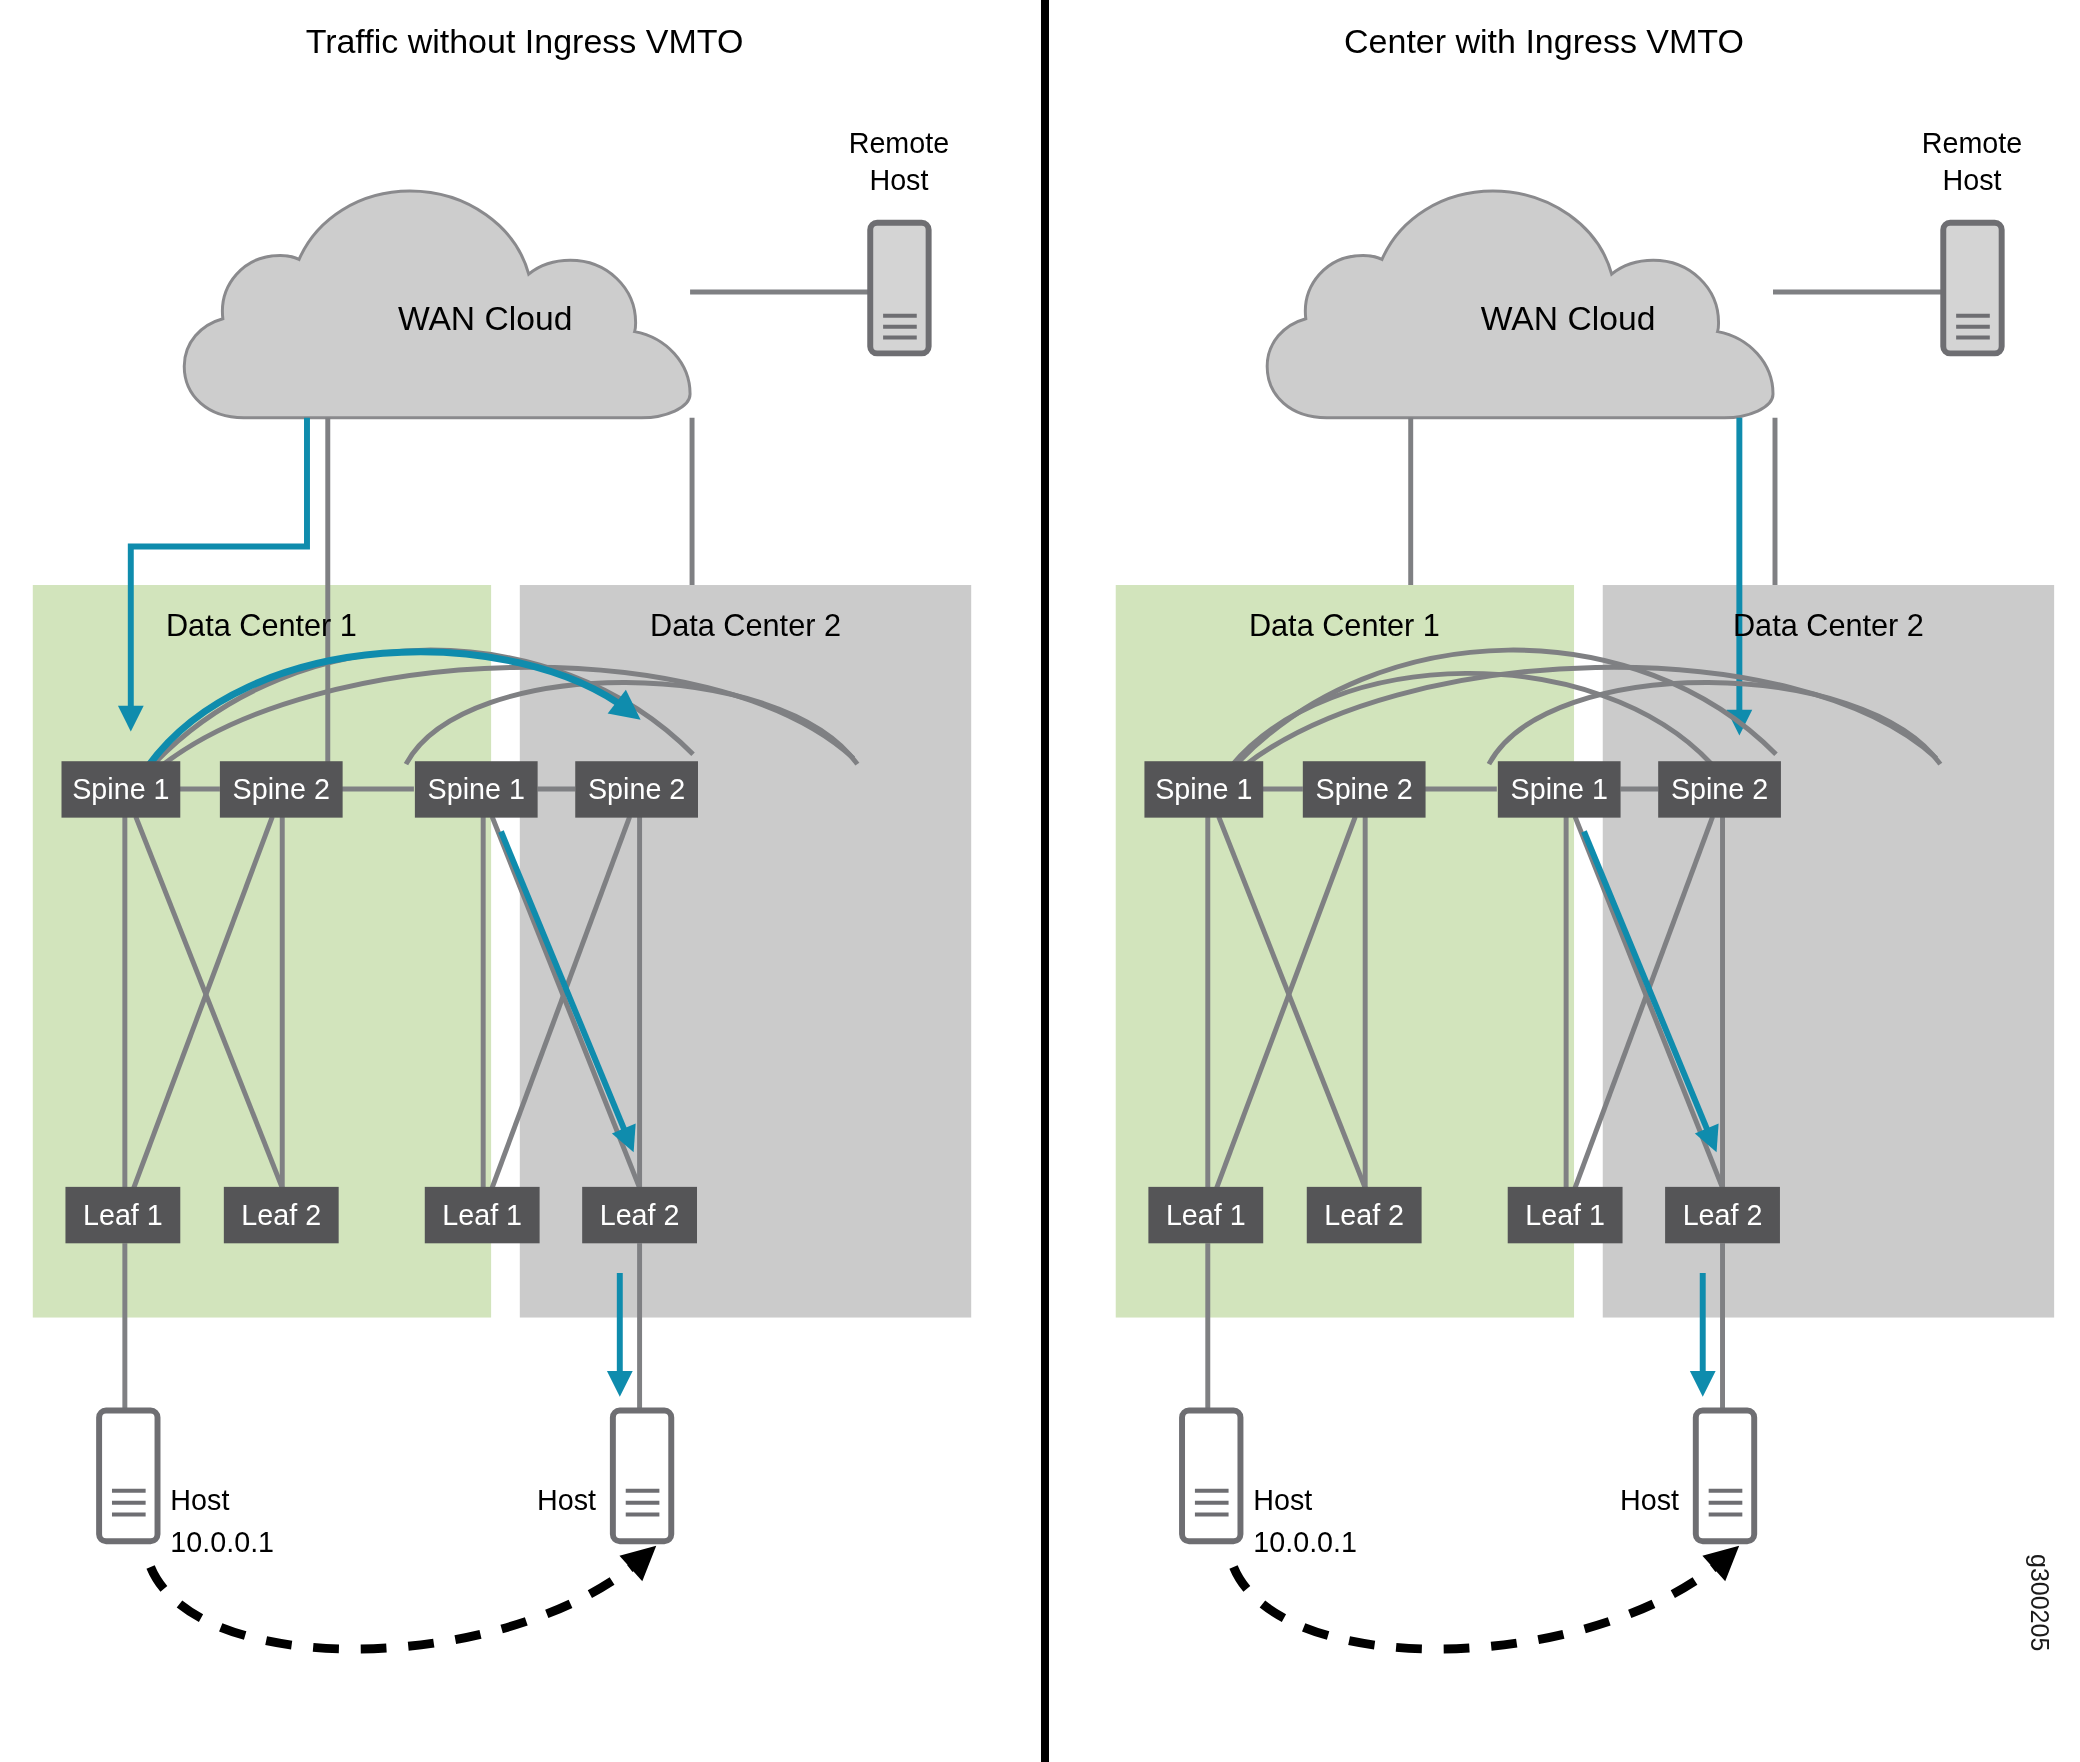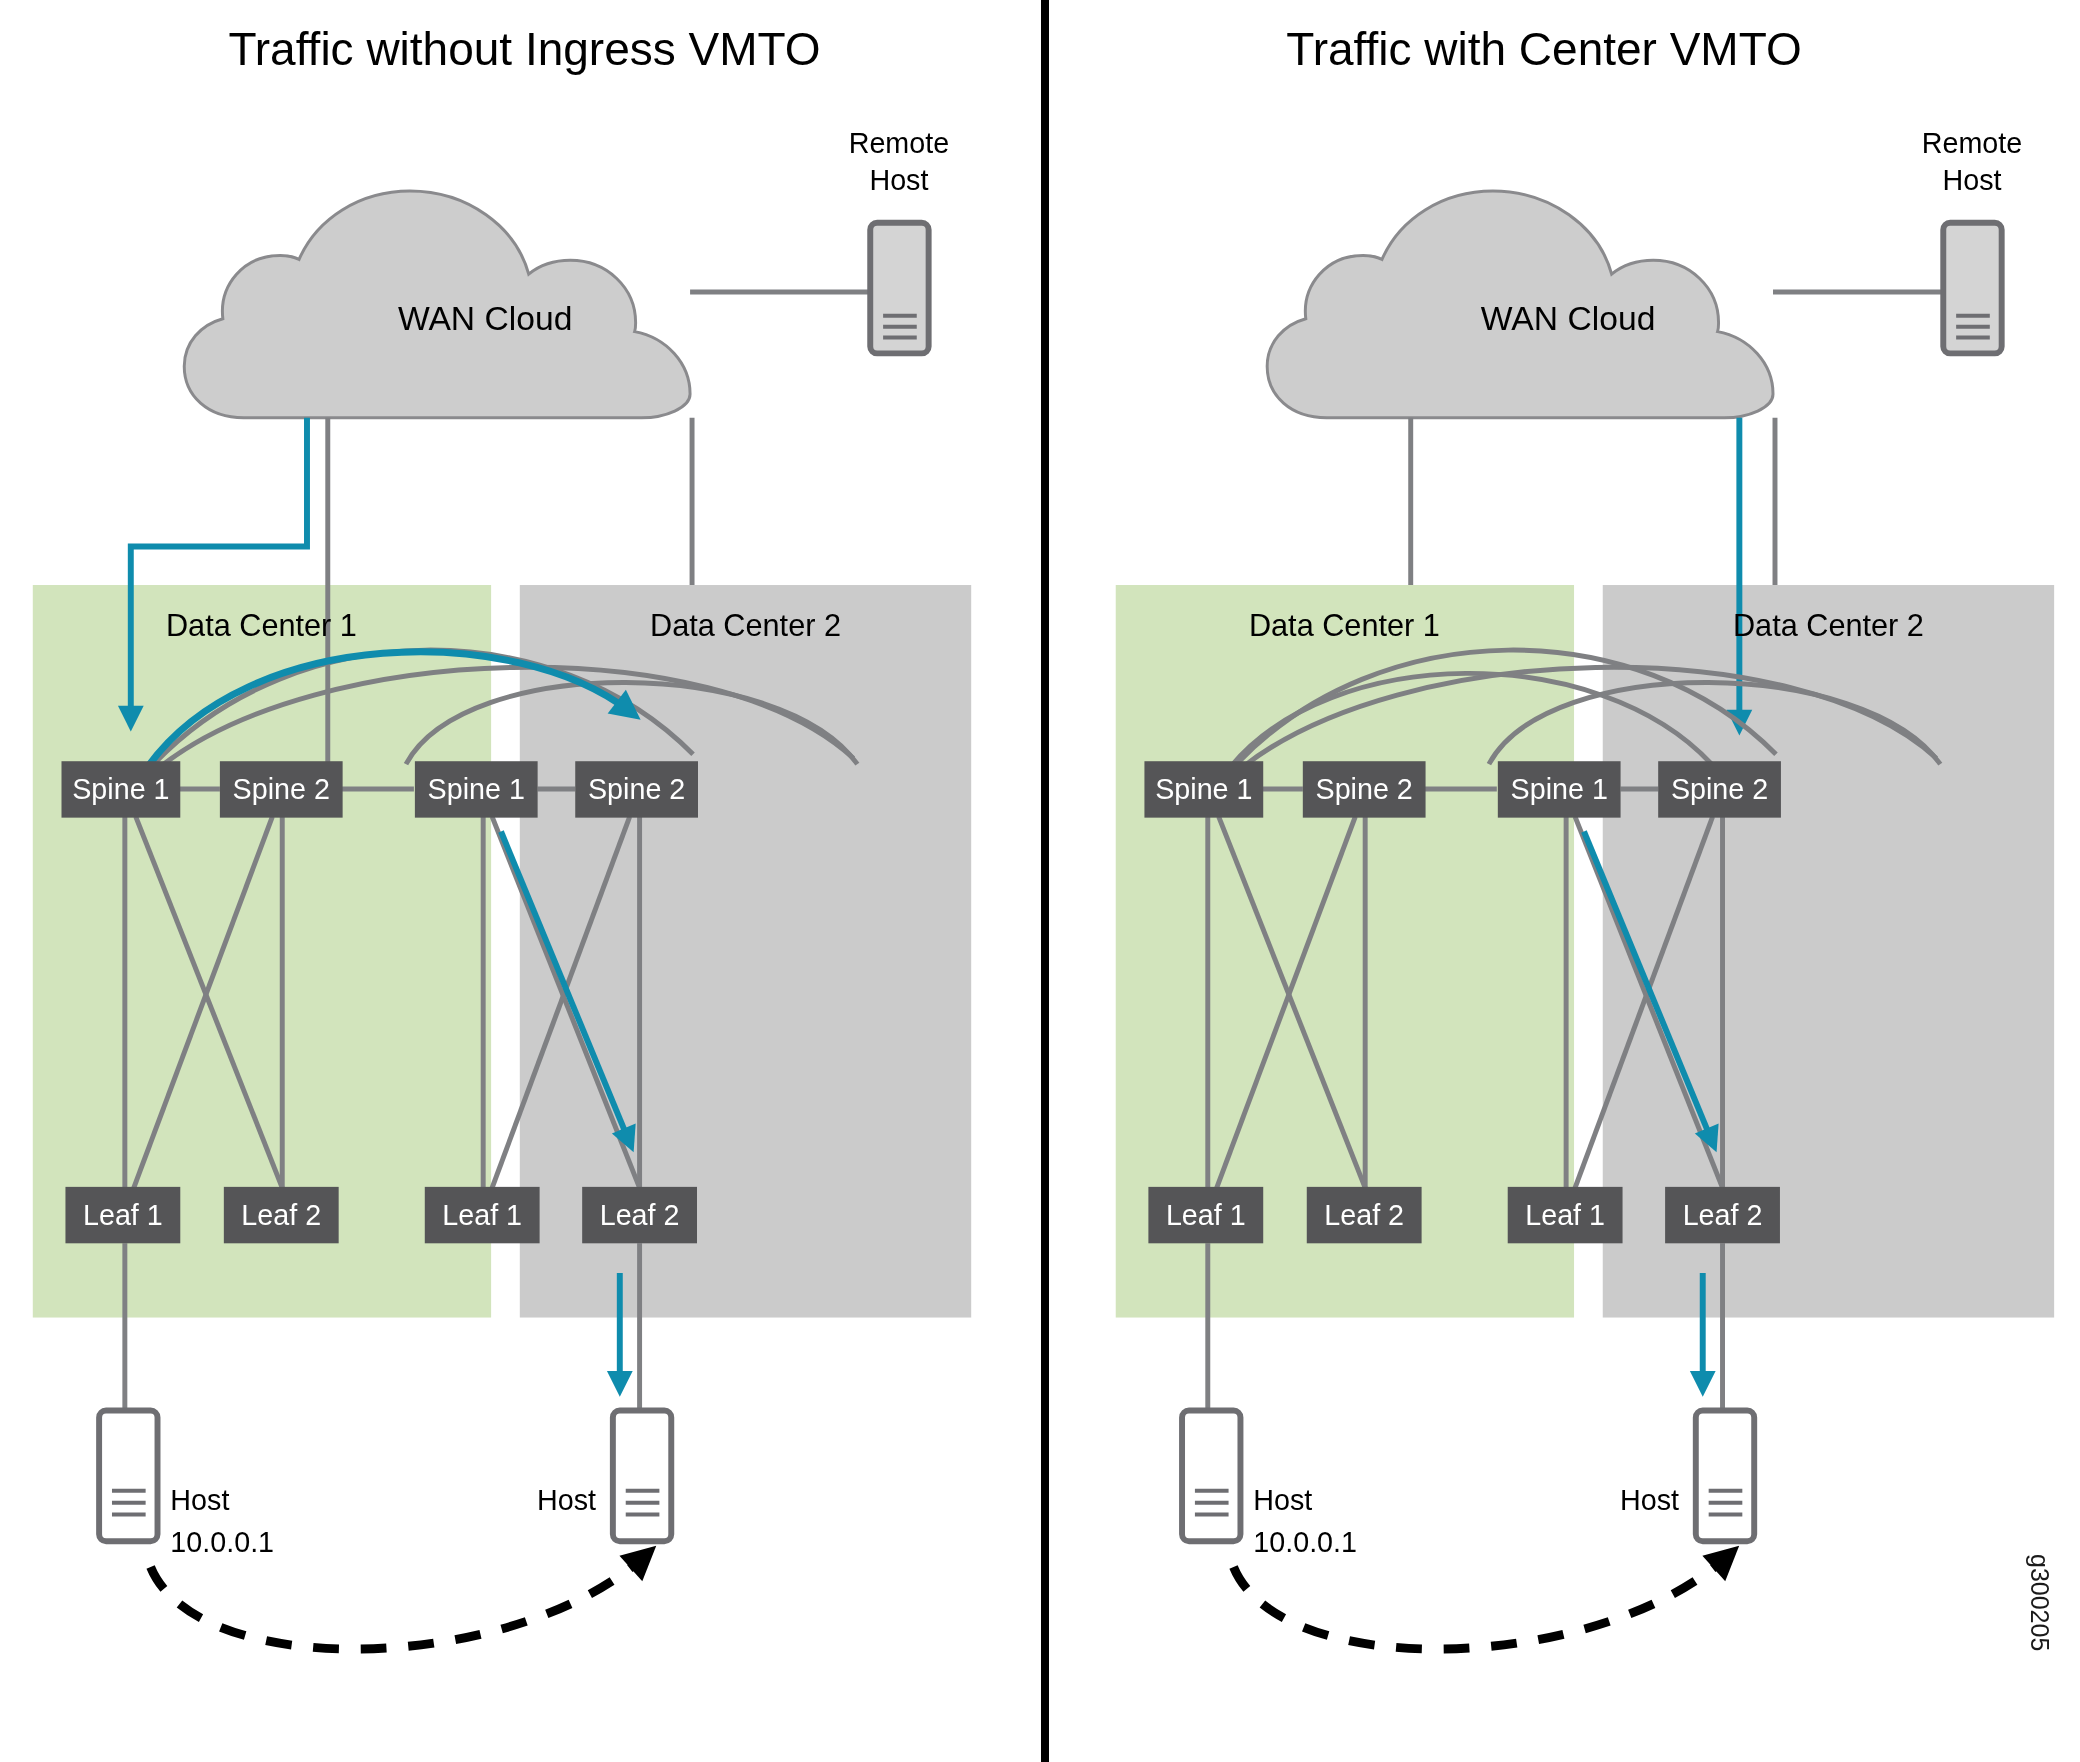--- a/index.html
+++ b/index.html
@@ -10,21 +10,21 @@
   }
   #page {
     position: relative;
     width: 2080px;
     height: 1762px;
     background: #ffffff;
     overflow: hidden;
   }
   .panel-title {
     position: absolute;
-    font-size: 46px;
+    font-size: 34px;
     color: #000000;
     text-align: center;
     white-space: nowrap;
   }
   .divider {
     position: absolute;
     background: #000000;
   }
   .watermark {
     position: absolute;
@@ -66,21 +66,21 @@
   }
   .host-label.center { text-anchor: middle; }
   .host-label.end { text-anchor: end; }
 </style>
 </head>
 <body>
 
 <div id="page">
 
   <div class="panel-title" style="left:0px; top:22px; width:1049px;">Traffic without Ingress VMTO</div>
-  <div class="panel-title" style="left:1049px; top:22px; width:990px;">Traffic with Center VMTO</div>
+  <div class="panel-title" style="left:1049px; top:22px; width:990px;">Center with Ingress VMTO</div>
 
   <div class="divider" style="left:1041px; top:0px; width:8px; height:1762px;"></div>
 
   <div class="watermark" style="left:2054px; top:1554px;">g300205</div>
 
   <svg class="diagram" viewBox="0 0 2101 1780">
     <defs>
       <marker id="arrowBlue" viewBox="0 0 12 12" refX="6" refY="6" markerWidth="5.2" markerHeight="5.2" orient="auto-start-reverse">
         <path d="M 1 1 L 11 6 L 1 11 z" fill="#0f8cad"></path>
       </marker>

